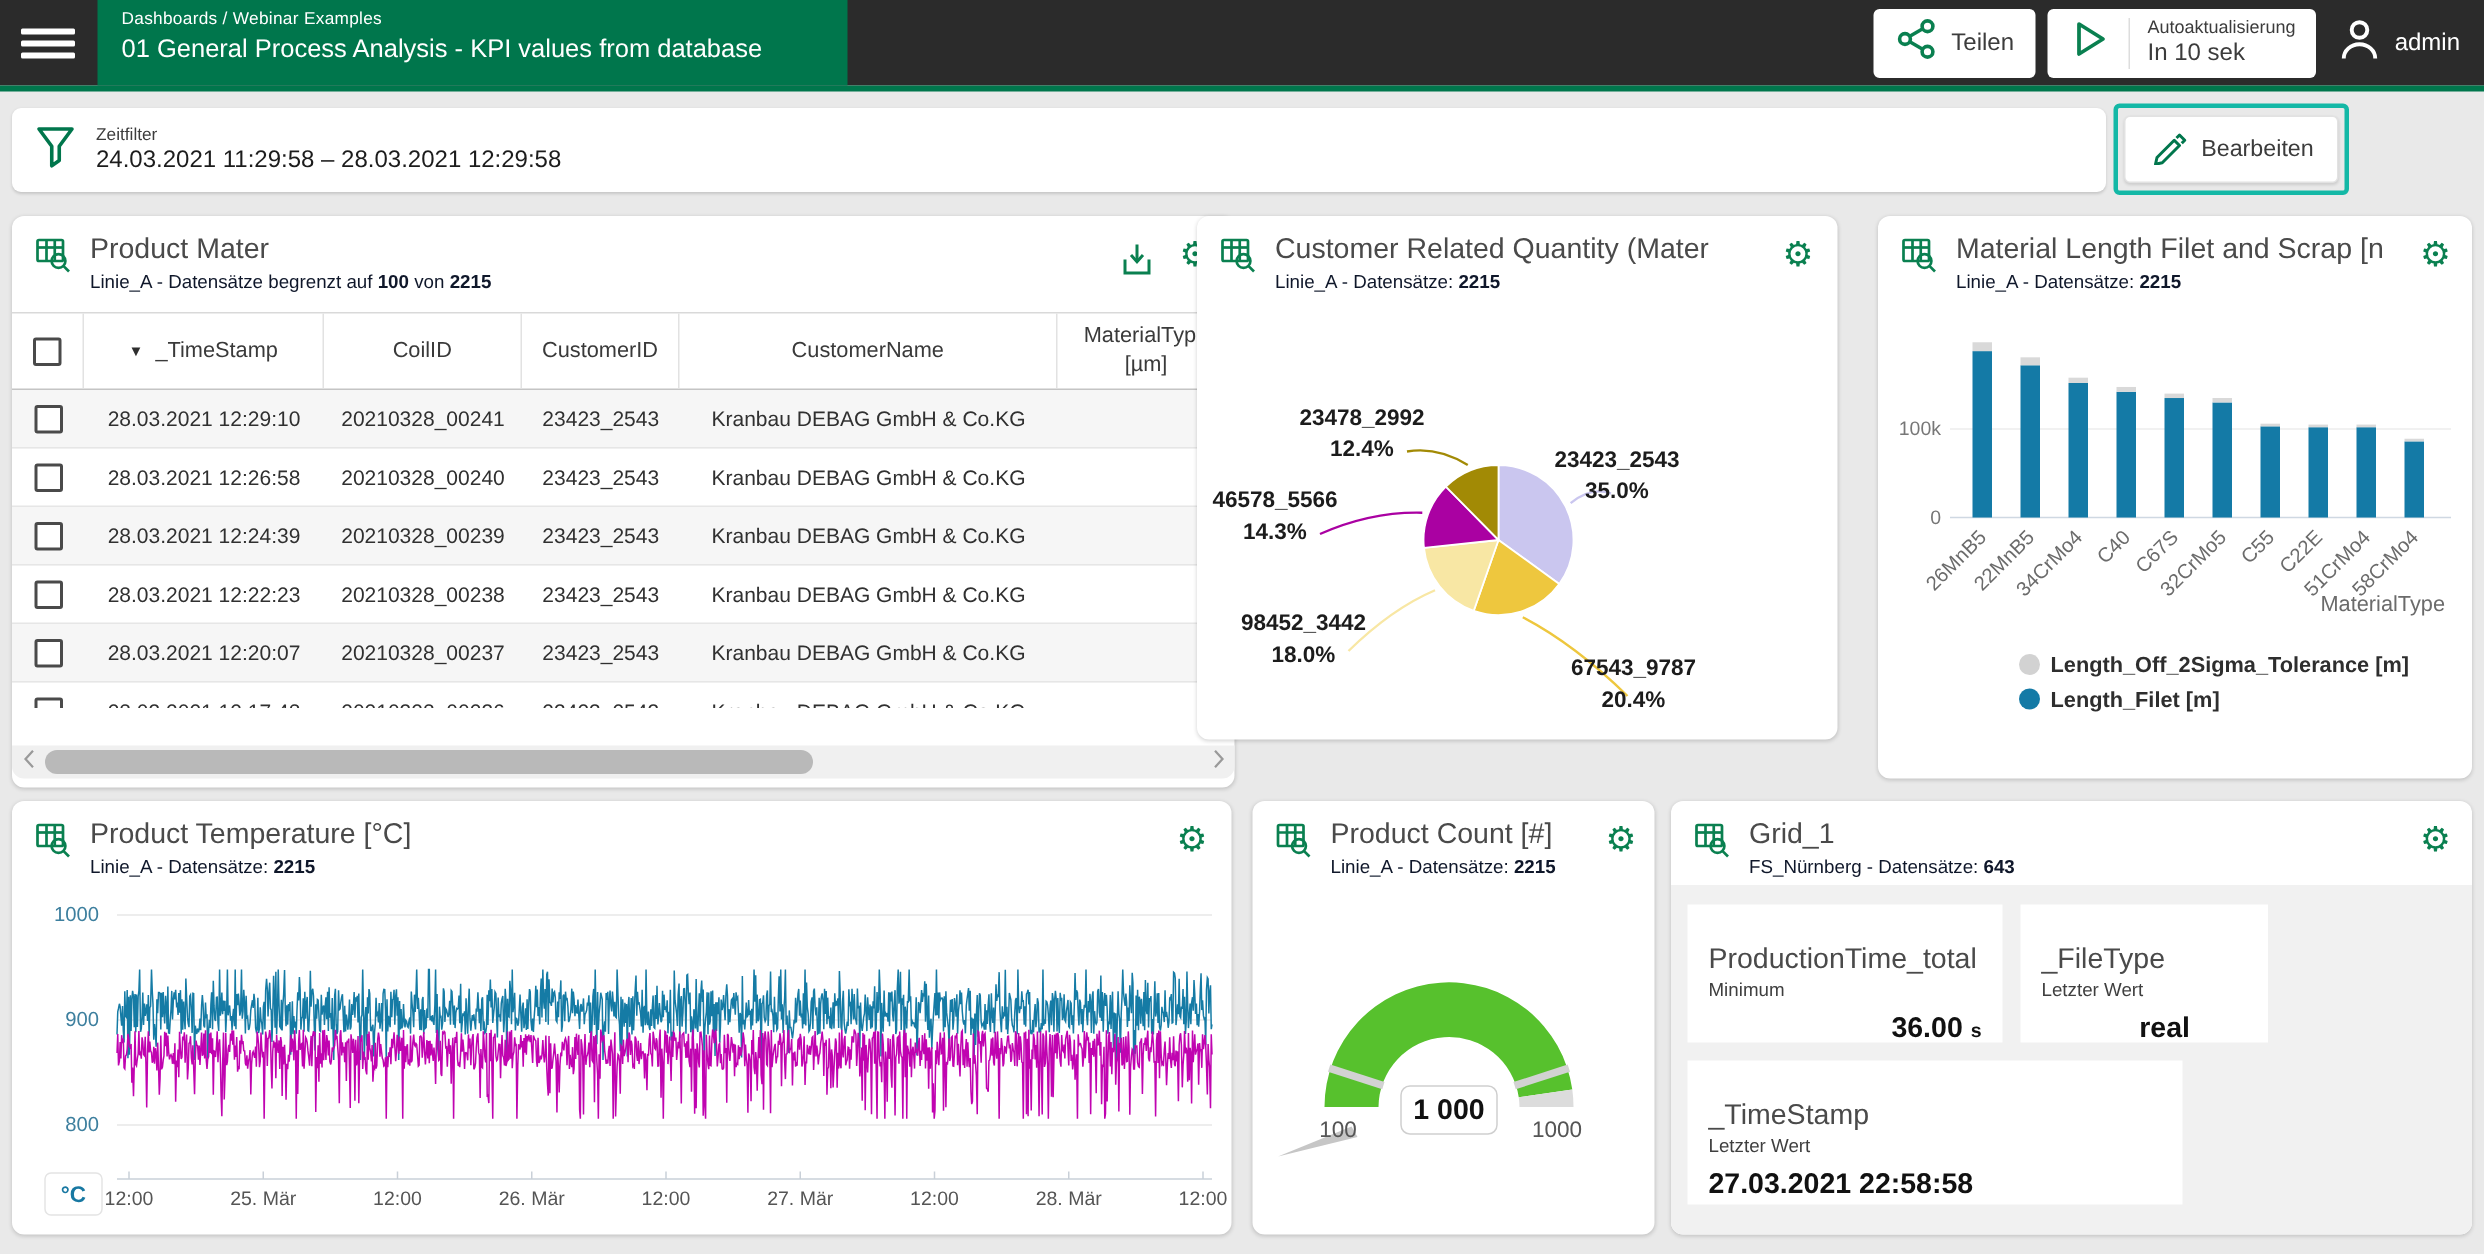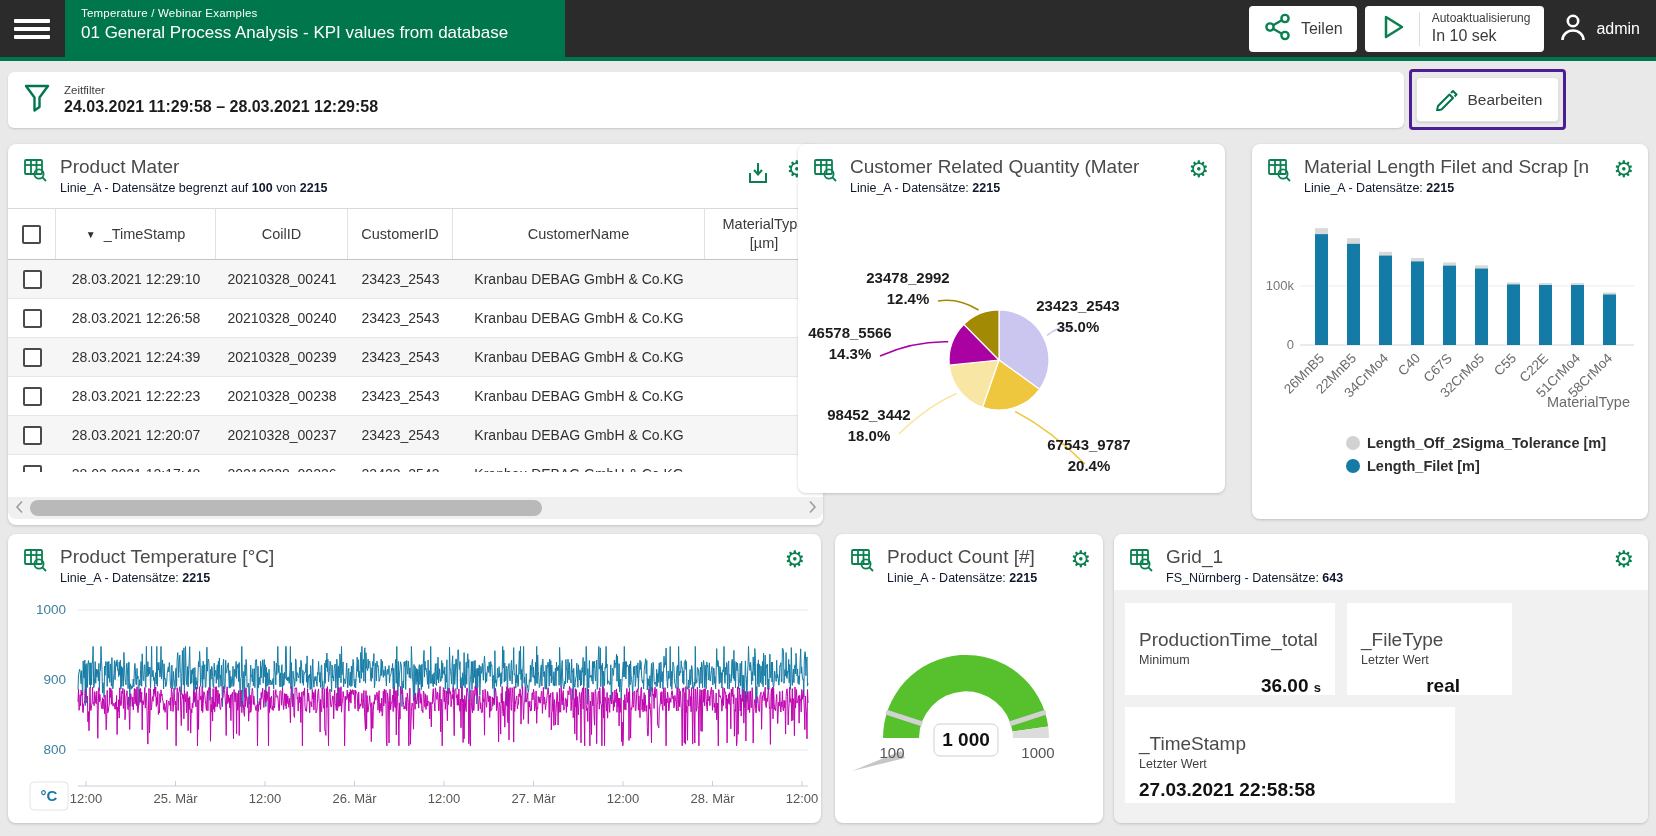--- a/index.html
+++ b/index.html
@@ -16,22 +16,22 @@
   .topbtns{position:absolute;right:10px;top:5px;height:47px;display:flex;align-items:center;gap:8px;}
   .tbtn{display:flex;align-items:center;gap:8px;background:#fff;border:none;border-radius:4px;height:46px;padding:0 14px;font-family:inherit;font-size:16px;color:#3c3c3c;cursor:pointer;}
   .tbtn .auto-col{display:flex;flex-direction:column;align-items:flex-start;line-height:1.25;}
   .auto-col .l1{font-size:12px;}
   .auto-col .l2{font-size:16px;}
   .auto-div{width:1px;height:34px;background:#ddd;margin:0 4px;}
   .userbtn{display:flex;align-items:center;gap:8px;color:#fff;font-size:16px;padding:0 6px;cursor:pointer;}
   
   .filterbar{position:absolute;left:8px;top:72px;width:1396px;height:56px;background:#fff;border-radius:6px;box-shadow:0 1px 2px rgba(0,0,0,.15);display:flex;align-items:center;padding:0 14px;box-sizing:border-box;gap:12px;cursor:pointer;}
   .fl-label{font-size:11.5px;color:#3c3c3c;}
-  .fl-range{font-size:16px;font-weight:bold;color:#1c1c1c;margin-top:2px;}
-  .edit-annotation{position:absolute;left:1409px;top:69px;width:157px;height:61px;border:3px solid #4c1d95;border-radius:4px;box-sizing:border-box;display:flex;align-items:center;justify-content:center;}
+  .fl-range{font-size:16px;font-weight:normal;color:#1c1c1c;margin-top:2px;}
+  .edit-annotation{position:absolute;left:1409px;top:69px;width:157px;height:61px;border:3px solid #14b8a6;border-radius:4px;box-sizing:border-box;display:flex;align-items:center;justify-content:center;}
   .editbtn{display:flex;align-items:center;gap:9px;background:#fff;border:1px solid #e2e2e2;border-radius:4px;height:45px;width:143px;justify-content:center;font-family:inherit;font-size:15.5px;color:#3c3c3c;cursor:pointer;box-shadow:0 1px 2px rgba(0,0,0,.12);}
   
   .panel{position:absolute;background:#fff;border-radius:8px;box-shadow:0 1px 3px rgba(0,0,0,.18);box-sizing:border-box;}
   .phead{position:relative;padding:12px 14px 8px 14px;display:flex;gap:10px;align-items:flex-start;}
   .ptitles{overflow:hidden;white-space:nowrap;}
   .ptitle{font-size:19px;color:#4a4a4a;}
   .psub{font-size:12.5px;color:#0f172a;margin-top:3px;}
   .psub b{font-weight:bold;}
   .gear{position:absolute;top:14px;font-size:23px;color:#0a8050;line-height:1;cursor:pointer;}
   .dl{position:absolute;top:16px;cursor:pointer;}
@@ -68,21 +68,21 @@
 
 <div class="stage">
 
   <header class="topbar">
     <div class="hamburger">
         <span></span>
         <span></span>
         <span></span>
       </div>
     <div class="headtab">
-      <div class="crumb">Temperature / Webinar Examples</div>
+      <div class="crumb">Dashboards / Webinar Examples</div>
       <div class="htitle">01 General Process Analysis - KPI values from database</div>
     </div>
     <div class="topbtns">
       <button class="tbtn">
         <span>
           <svg width="30" height="30" viewBox="0 0 30 30">
               <g stroke="#0a8050" stroke-width="2.4" fill="none">
                 <circle cx="7" cy="15" r="3.6"></circle>
                 <circle cx="22" cy="6.5" r="3.6"></circle>
                 <circle cx="22" cy="23.5" r="3.6"></circle>

